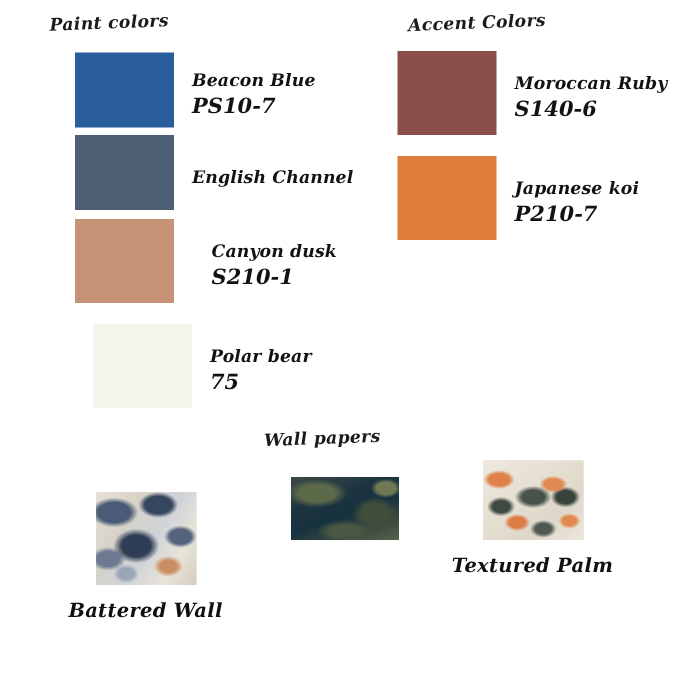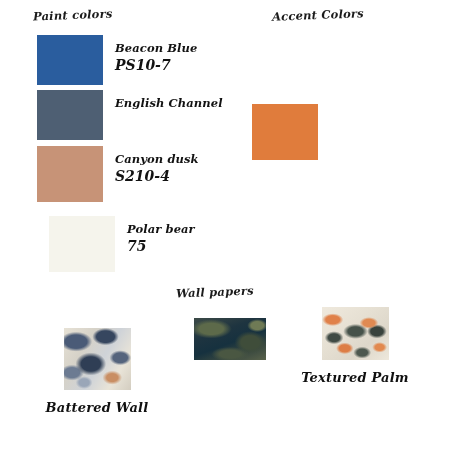--- a/index.html
+++ b/index.html
@@ -21,21 +21,21 @@
     font-size:11.5px;
     color:#1b1b1b;
     letter-spacing:.2px;
     transform:rotate(-2.2deg);
     white-space:nowrap;
   }
   #h-paint{left:33px;top:8px;}
   #h-accent{left:272px;top:8px;}
   #h-wall{left:176px;top:285px;}
 
-  .row{position:absolute;display:flex;align-items:flex-start;}
+  .row{position:absolute;display:flex;align-items:center;margin-left:13px;}
   .swatch{
     width:66px;height:50px;
     box-sizing:border-box;
     flex:0 0 auto;
   }
   .swatch.tall{height:56px;}
   .meta{
     margin-left:12px;
     padding-top:6px;
     font-family:"DejaVu Serif", serif;
@@ -54,21 +54,21 @@
     display:block;
     font-size:14px;
     font-weight:700;
     line-height:1.3;
     margin-top:1px;
   }
 
   
   #p0{left:37px;top:35px;}
   #p1{left:37px;top:90px;}
-  #p2{left:37px;top:146px;}
+  #p2{left:37px;top:146px;gap:13px;}
   #p3{left:37px;top:216px;padding-left:12px;}
   
   #a0{left:252px;top:34px;}
   #a1{left:252px;top:104px;}
 
   
   .wp{position:absolute;text-align:center;}
   .wp .img{
     position:relative;
     overflow:hidden;
@@ -145,37 +145,48 @@
     <div class="swatch" style="background:#4e5f73"></div>
     <div class="meta">
       <span class="nm">English Channel</span>
     </div>
   </div>
 
   <div class="row" id="p2">
     <div class="swatch tall" style="background:#c79377"></div>
     <div class="meta">
       <span class="nm">Canyon dusk</span>
-      <span class="code">S210-4</span>
+      <span class="code">S210-1</span>
     </div>
   </div>
 
   <div class="row" id="p3">
     <div class="swatch tall" style="background:#f5f4ec"></div>
     <div class="meta">
       <span class="nm">Polar bear</span>
       <span class="code">75</span>
     </div>
   </div>
 
   <div class="heading" id="h-accent">Accent Colors</div>
 
+  <div class="row" id="a0">
+    <div class="swatch tall" style="background:#8a4f4b"></div>
+    <div class="meta">
+      <span class="nm">Moroccan Ruby</span>
+      <span class="code">S140-6</span>
+    </div>
+  </div>
 
   <div class="row" id="a1">
     <div class="swatch tall" style="background:#e07c3c"></div>
+    <div class="meta">
+      <span class="nm">Japanese koi</span>
+      <span class="code">P210-7</span>
+    </div>
   </div>
 
   <div class="heading" id="h-wall">Wall papers</div>
 
   <div class="wp" id="wp0">
     <div class="img">
       <div class="tex battered"></div>
     </div>
     <div class="cap">Battered Wall</div>
   </div>

